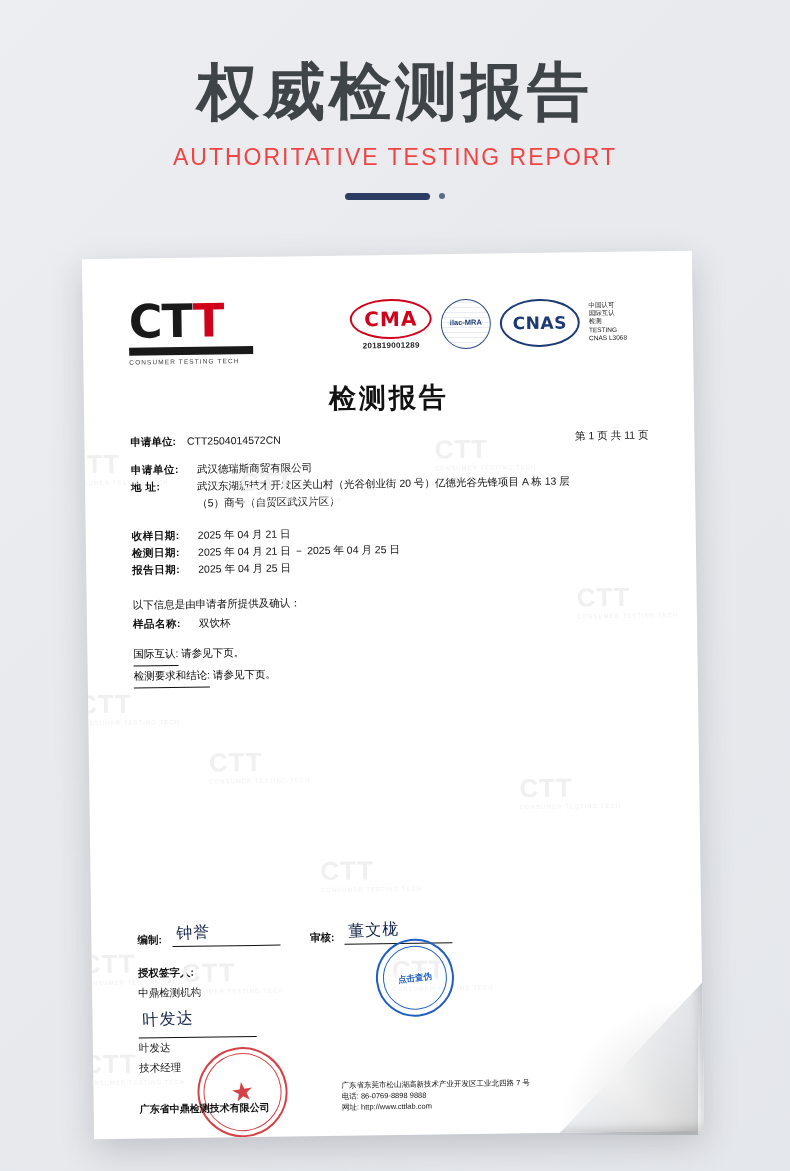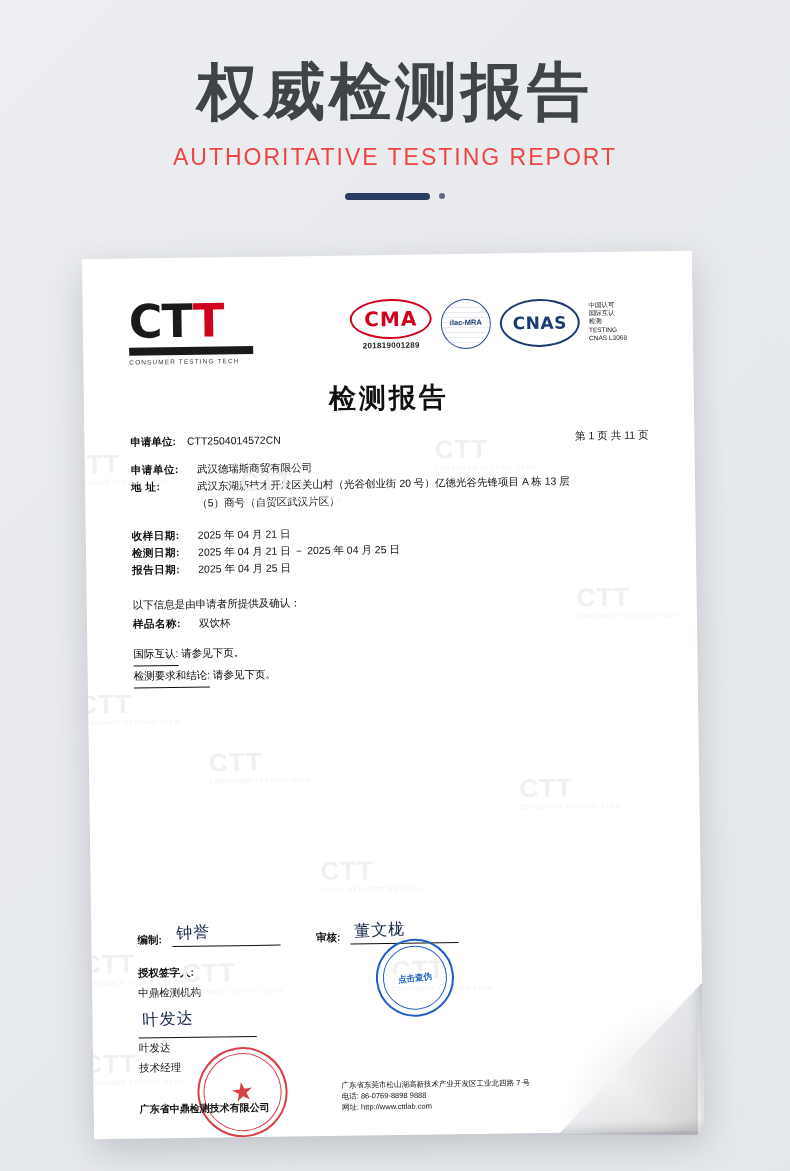--- a/index.html
+++ b/index.html
@@ -501,21 +501,21 @@
           <span>请参见下页。</span>
         </div>
       </div>
 
       <div class="sign-area">
         <div class="sign-row">
           <span class="sign-label">编制:</span>
           <span class="sign-line">
             <span class="sign-script cn">钟誉</span>
           </span>
-          <span class="sign-label" style="margin-left:26px;">审核:</span>
+          <span class="sign-label" style="margin-left:20px;">审核:</span>
           <span class="sign-line">
             <span class="sign-script cn">董文栊</span>
           </span>
         </div>
 
         <div class="auth-block">
           <div class="sign-label">授权签字人:</div>
           <div>中鼎检测机构</div>
           <div class="auth-sign-line">
             <span class="sign-script cn">叶发达</span>

